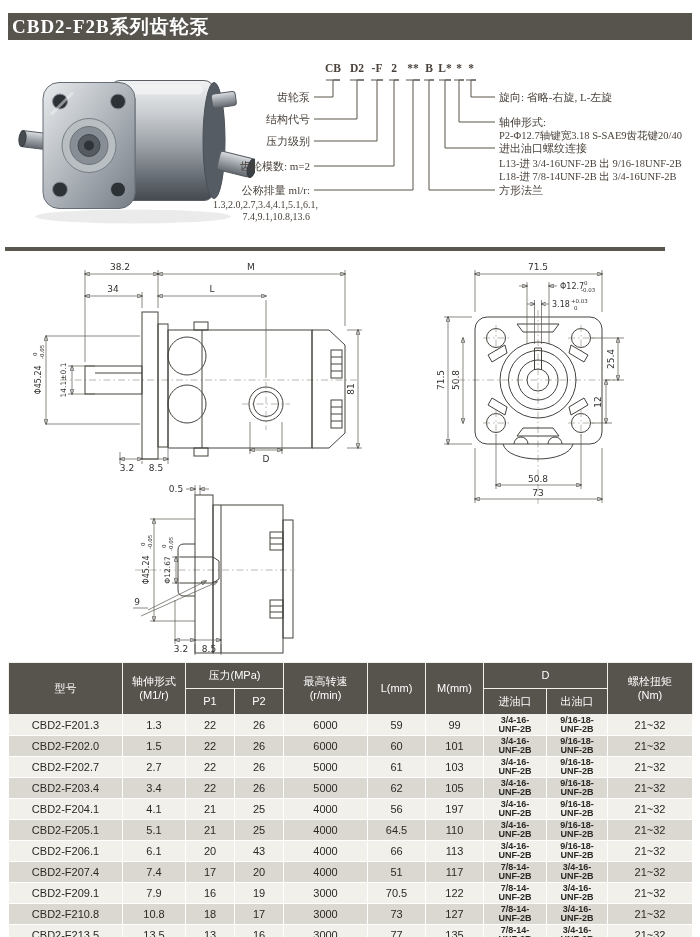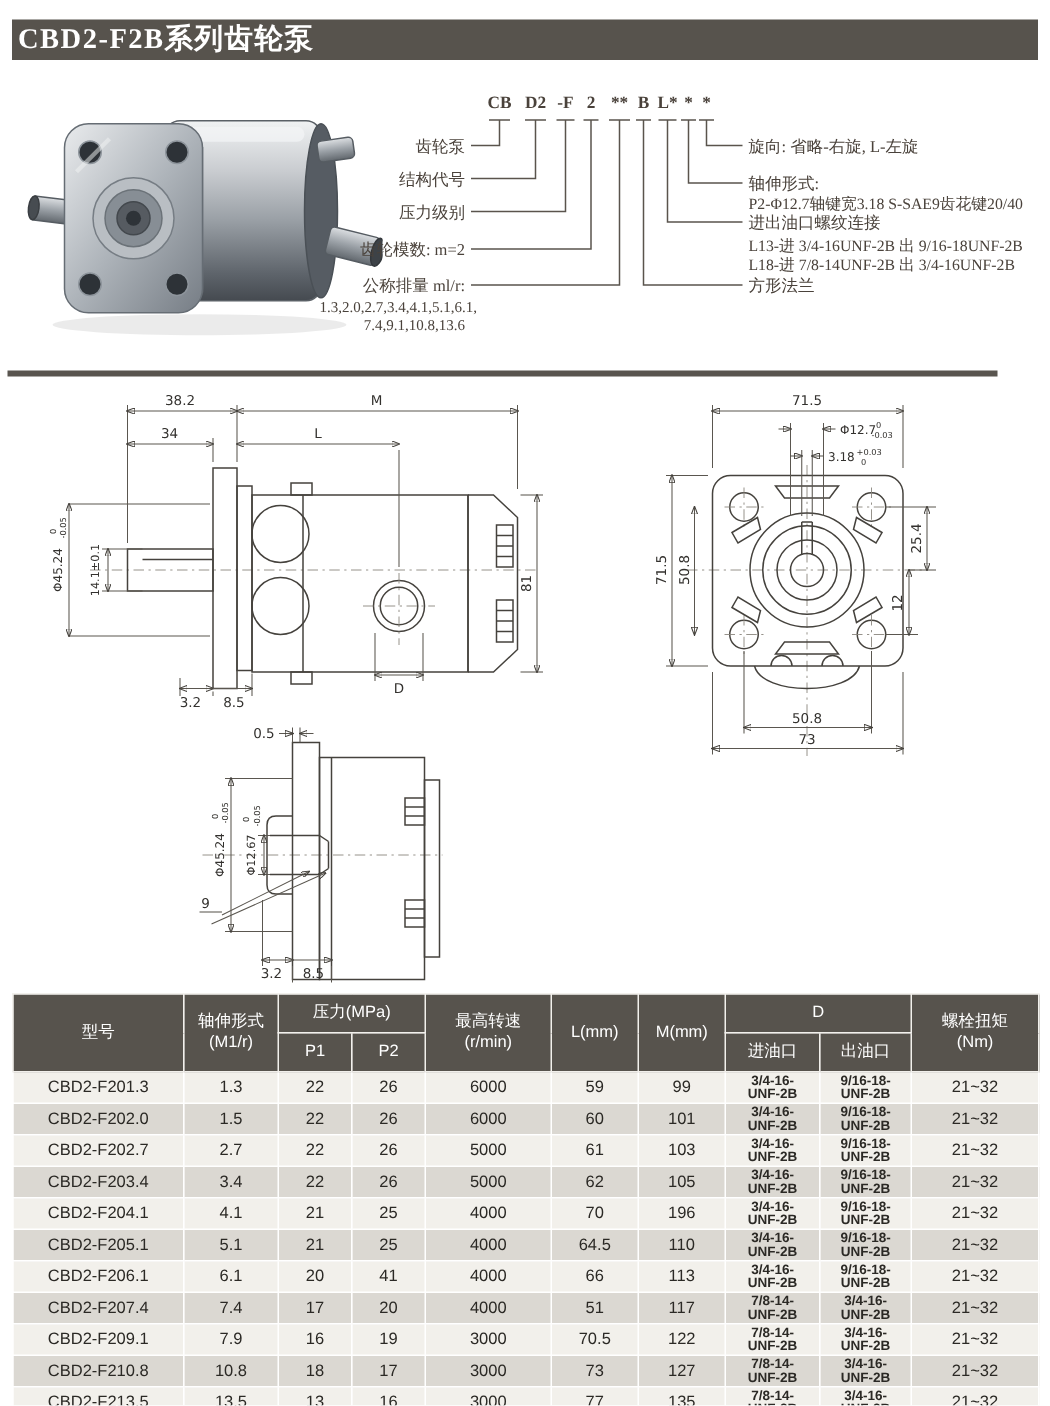--- a/index.html
+++ b/index.html
@@ -442,22 +442,22 @@
           <td class="port-cell">9/16-18-
 UNF-2B</td>
           <td>21~32</td>
         </tr>
         <tr>
           <td>CBD2-F204.1</td>
           <td>4.1</td>
           <td>21</td>
           <td>25</td>
           <td>4000</td>
-          <td>70</td>
-          <td>196</td>
+          <td>56</td>
+          <td>197</td>
           <td class="port-cell">3/4-16-
 UNF-2B</td>
           <td class="port-cell">9/16-18-
 UNF-2B</td>
           <td>21~32</td>
         </tr>
         <tr>
           <td>CBD2-F205.1</td>
           <td>5.1</td>
           <td>21</td>
@@ -468,21 +468,21 @@
           <td class="port-cell">3/4-16-
 UNF-2B</td>
           <td class="port-cell">9/16-18-
 UNF-2B</td>
           <td>21~32</td>
         </tr>
         <tr>
           <td>CBD2-F206.1</td>
           <td>6.1</td>
           <td>20</td>
-          <td>41</td>
+          <td>43</td>
           <td>4000</td>
           <td>66</td>
           <td>113</td>
           <td class="port-cell">3/4-16-
 UNF-2B</td>
           <td class="port-cell">9/16-18-
 UNF-2B</td>
           <td>21~32</td>
         </tr>
         <tr>

